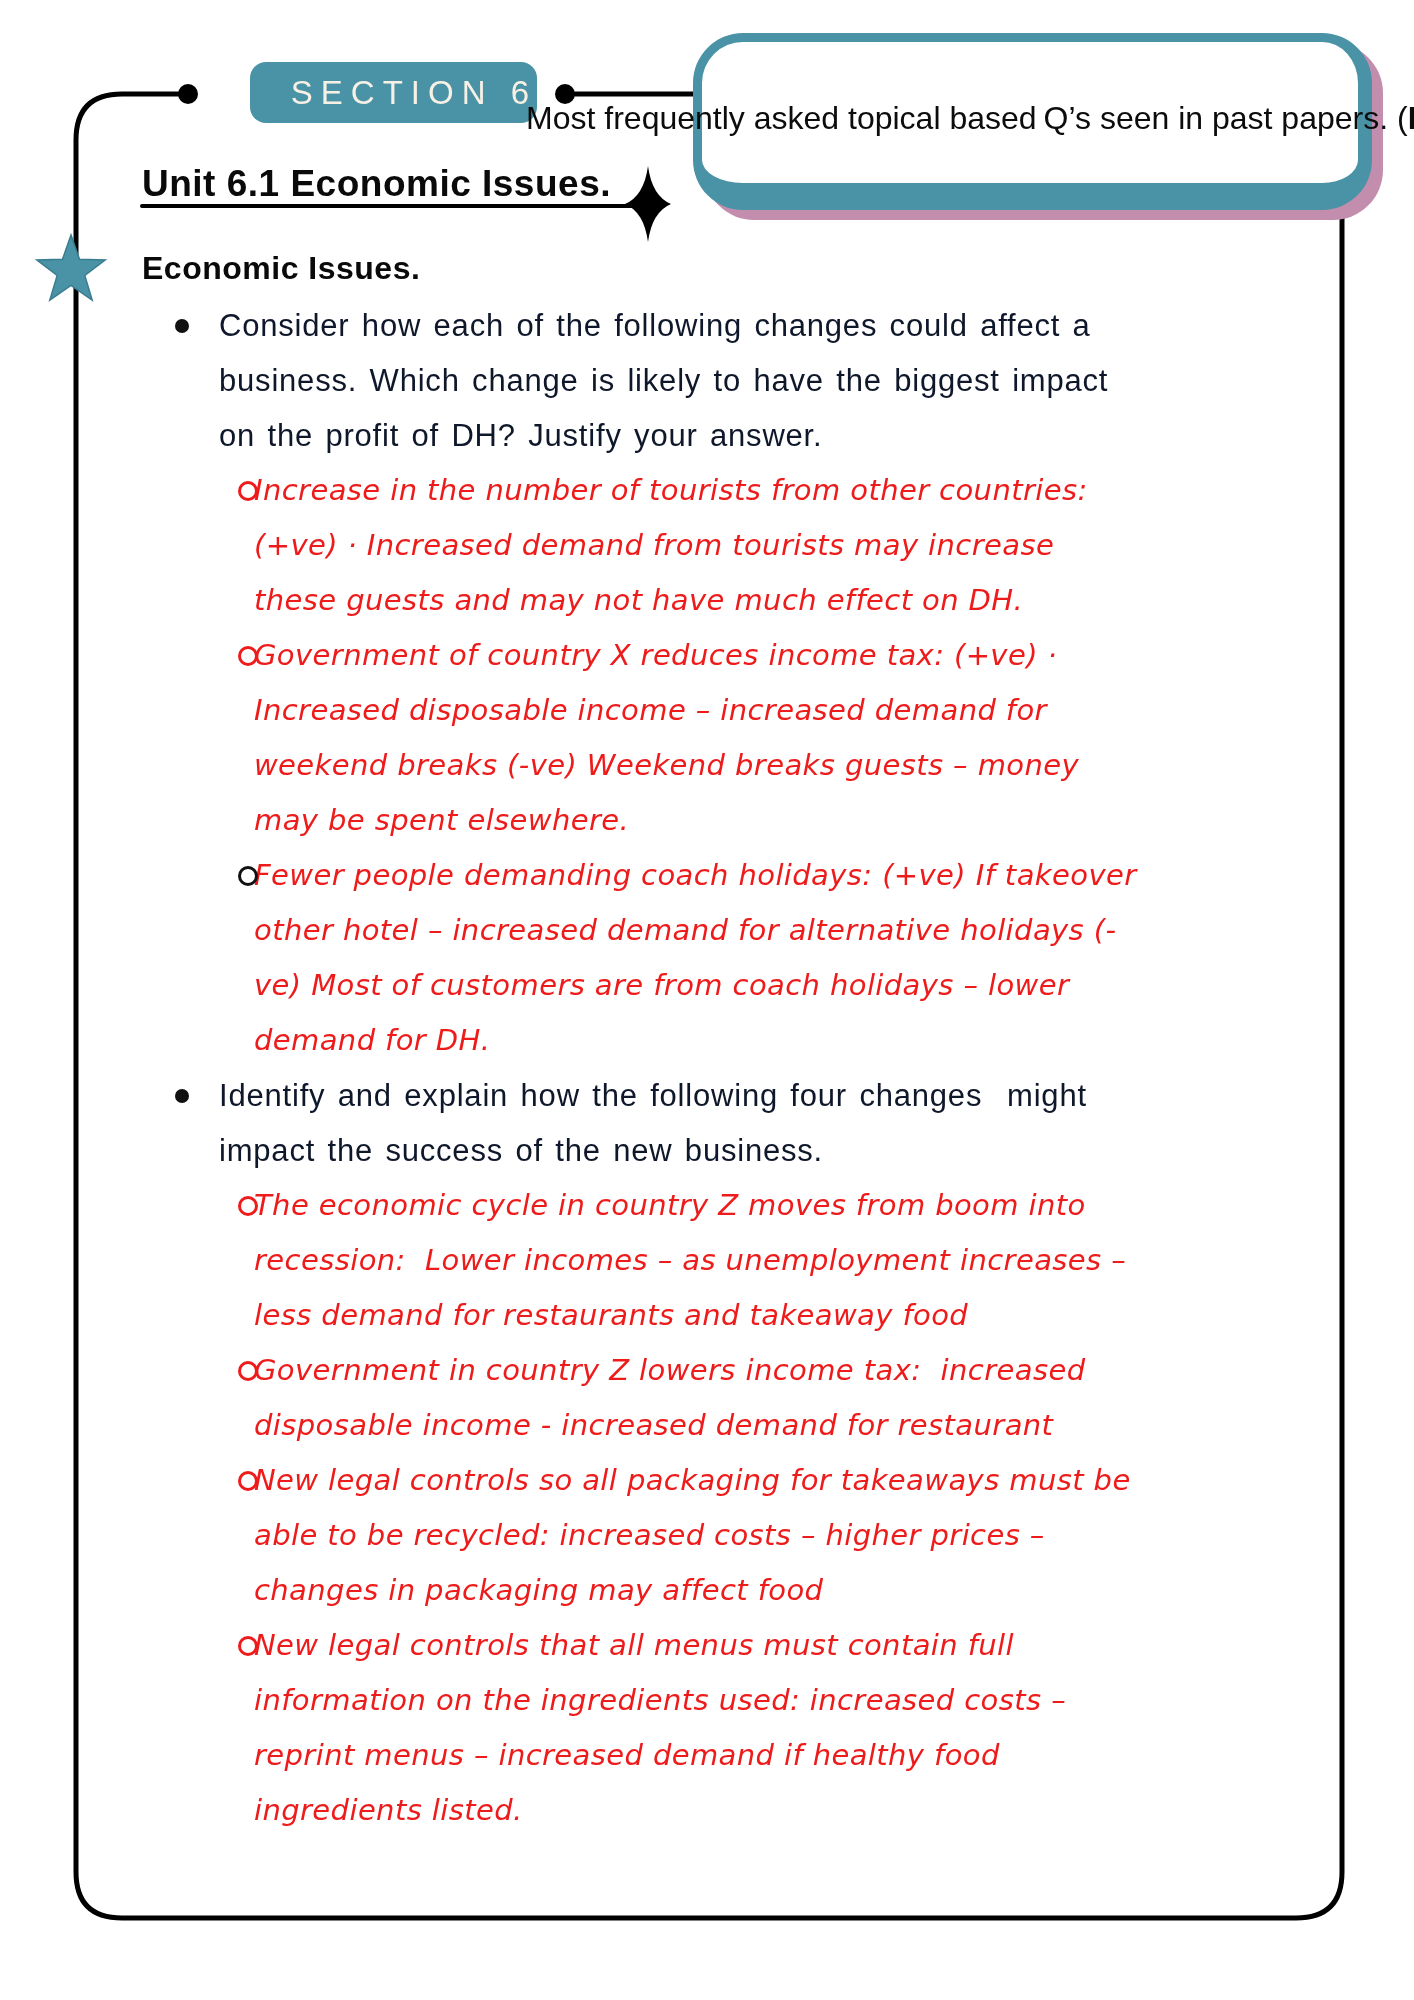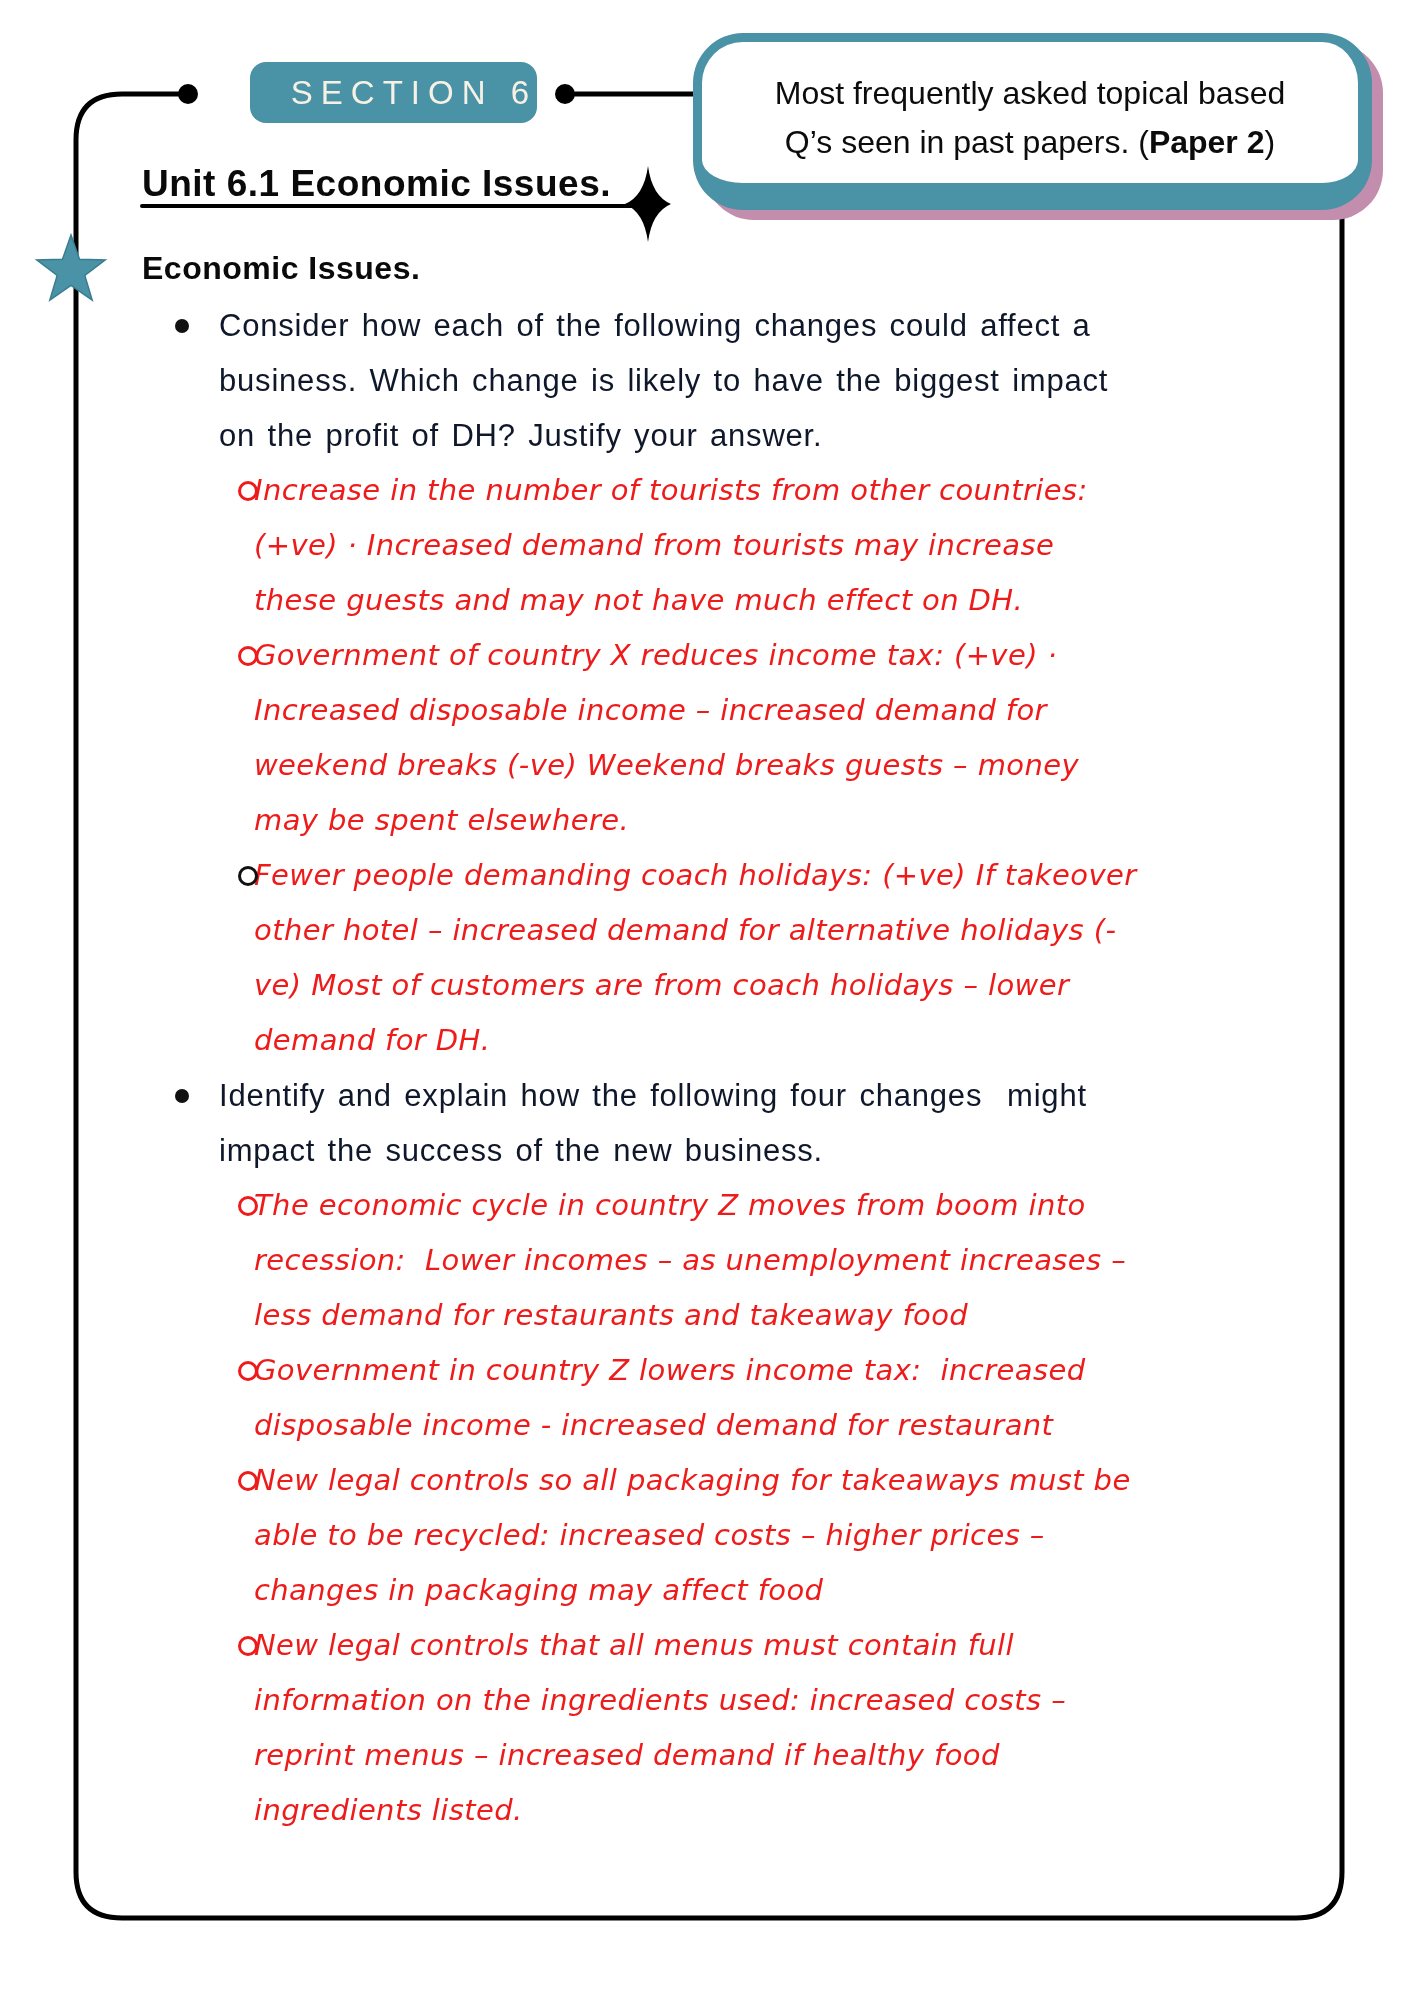--- a/index.html
+++ b/index.html
@@ -44,21 +44,21 @@
 
   
   .callout{
     position:absolute; left:693px; top:33px; width:679px; height:177px;
     background:#fff;
     border:9px solid var(--teal);
     border-right-width:14px;
     border-bottom-width:27px;
     border-radius:50px;
     box-shadow:11px 10px 0 var(--pink);
-    display:flex; flex-direction:column; align-items:center; justify-content:center;
+    display:flex; flex-direction:row; align-items:center; justify-content:center;
     gap:7px; padding-top:10px;
     z-index:3;
   }
   .callout .c-line{
     font-size:32px; line-height:42px; color:#0c0c0c; white-space:pre;
   }
   .callout .c-bold{font-weight:700;}
 
   
   .unit-title{

